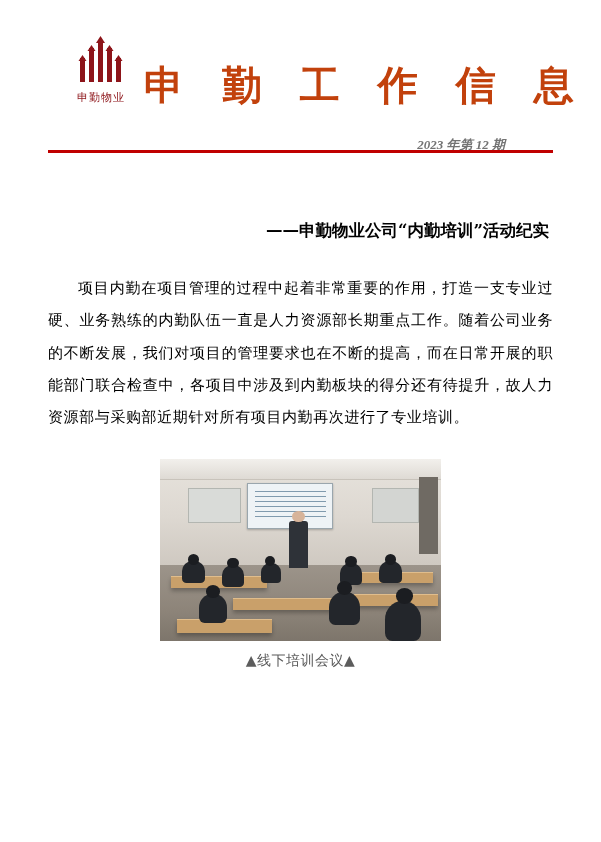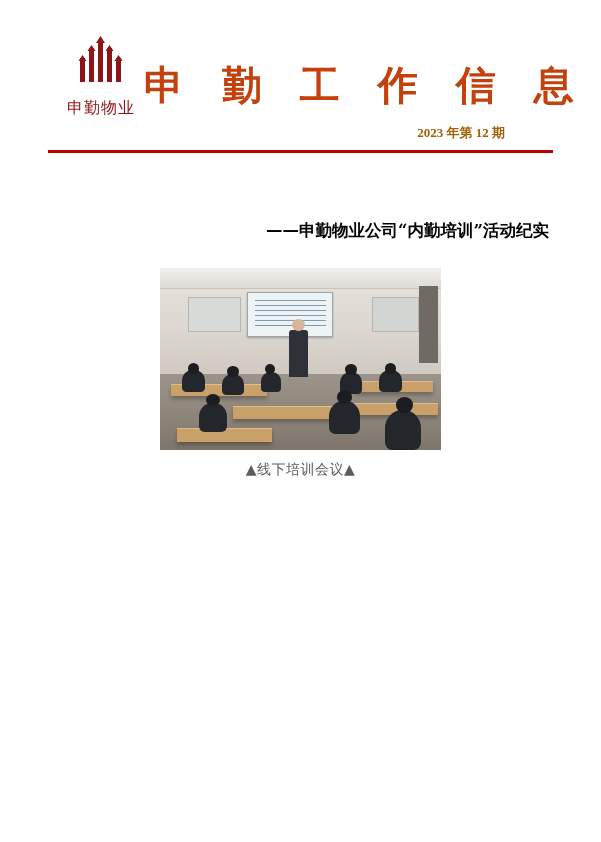--- a/index.html
+++ b/index.html
@@ -33,22 +33,22 @@
     top: 36px;
     width: 86px;
     text-align: center;
   }
   .logo-mark {
     display: block;
     margin: 0 auto;
   }
   .logo-text {
     display: block;
-    margin-top: 12px;
-    font-size: 16px;
+    margin-top: 4px;
+    font-size: 11px;
     letter-spacing: 1px;
     color: #8d1419;
     font-family: "Liberation Serif", serif;
     white-space: nowrap;
   }
   .masthead-title {
     position: absolute;
     left: 96px;
     top: 58px;
     width: 400px;
@@ -56,24 +56,25 @@
     font-size: 40px;
     font-weight: bold;
     letter-spacing: 12px;
     color: #c2410c;
     font-family: "DejaVu Serif", "Liberation Serif", serif;
     white-space: nowrap;
   }
   .issue {
     position: absolute;
     right: 48px;
-    top: 124px;
+    top: 136px;
     font-size: 13px;
     font-weight: bold;
-    color: #a16207;
+    font-style: italic;
+    color: #737373;
     font-family: "Liberation Serif", serif;
   }
   .rule-wrap {
     position: relative;
     margin: 0 0 0 0;
     height: 10px;
   }
   .rule-thick {
     height: 3px;
     background: #c00000;
@@ -258,20 +259,21 @@
     <div class="masthead-title">申 勤 工 作 信 息</div>
     <div class="issue">2023 年第 12 期</div>
   </div>
 
   <div class="rule-wrap">
     <div class="rule-thick"></div>
   </div>
 
   <div class="article">
     <div class="subhead">——申勤物业公司“内勤培训”活动纪实</div>
+    <p class="body-text">项目内勤在项目管理的过程中起着非常重要的作用，打造一支专业过硬、业务熟练的内勤队伍一直是人力资源部长期重点工作。随着公司业务的不断发展，我们对项目的管理要求也在不断的提高，而在日常开展的职能部门联合检查中，各项目中涉及到内勤板块的得分还有待提升，故人力资源部与采购部近期针对所有项目内勤再次进行了专业培训。</p>
 
     <div class="figure">
       <div class="photo">
         <div class="wall"></div>
         <div class="ceiling"></div>
         <div class="board-left"></div>
         <div class="screen">
             <div class="lines"></div>
           </div>
         <div class="board-right"></div>

